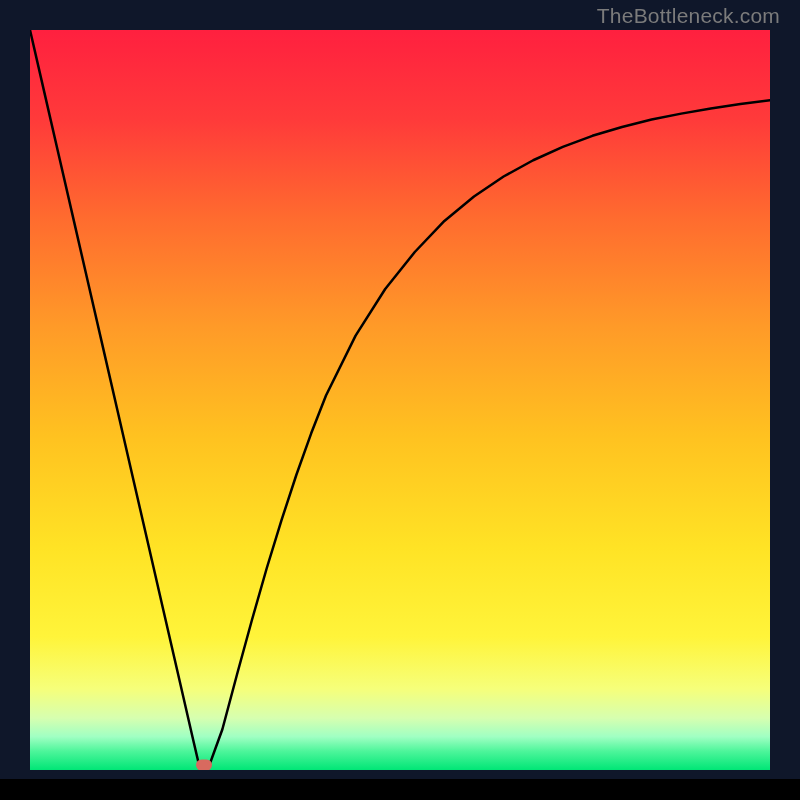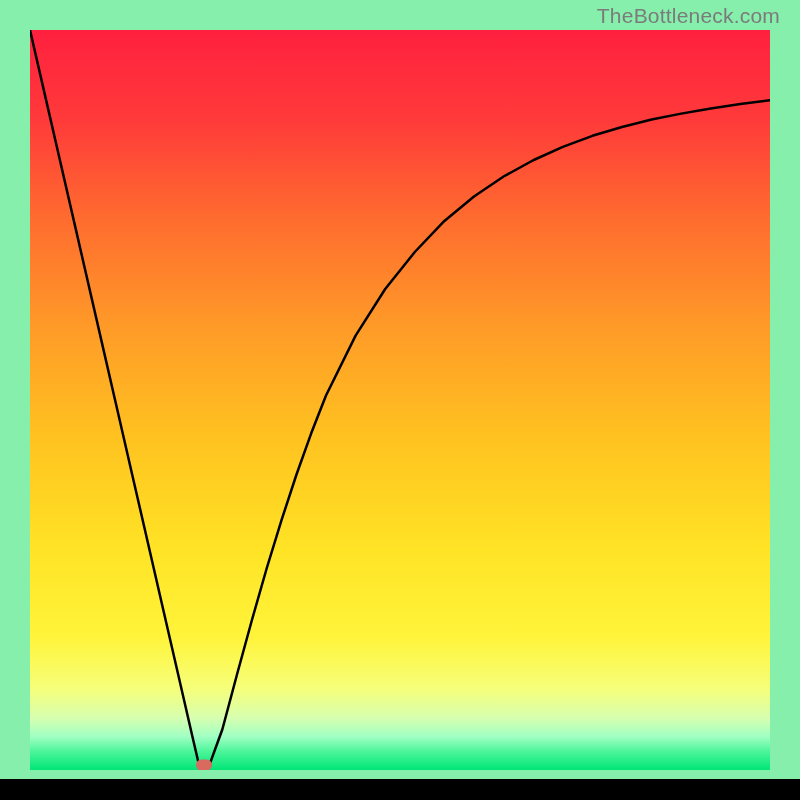--- a/index.html
+++ b/index.html
@@ -9,21 +9,21 @@
     height: 800px;
     background: #000;
     overflow: hidden;
   }
   .frame {
     position: absolute;
     left: 0;
     top: 0;
     width: 800px;
     height: 779px;
-    background: #86efac;
+    background: #0f172a;
   }
   .plot-area {
     position: absolute;
     left: 30px;
     top: 30px;
     width: 740px;
     height: 740px;
     overflow: hidden;
   }
   .gradient {

